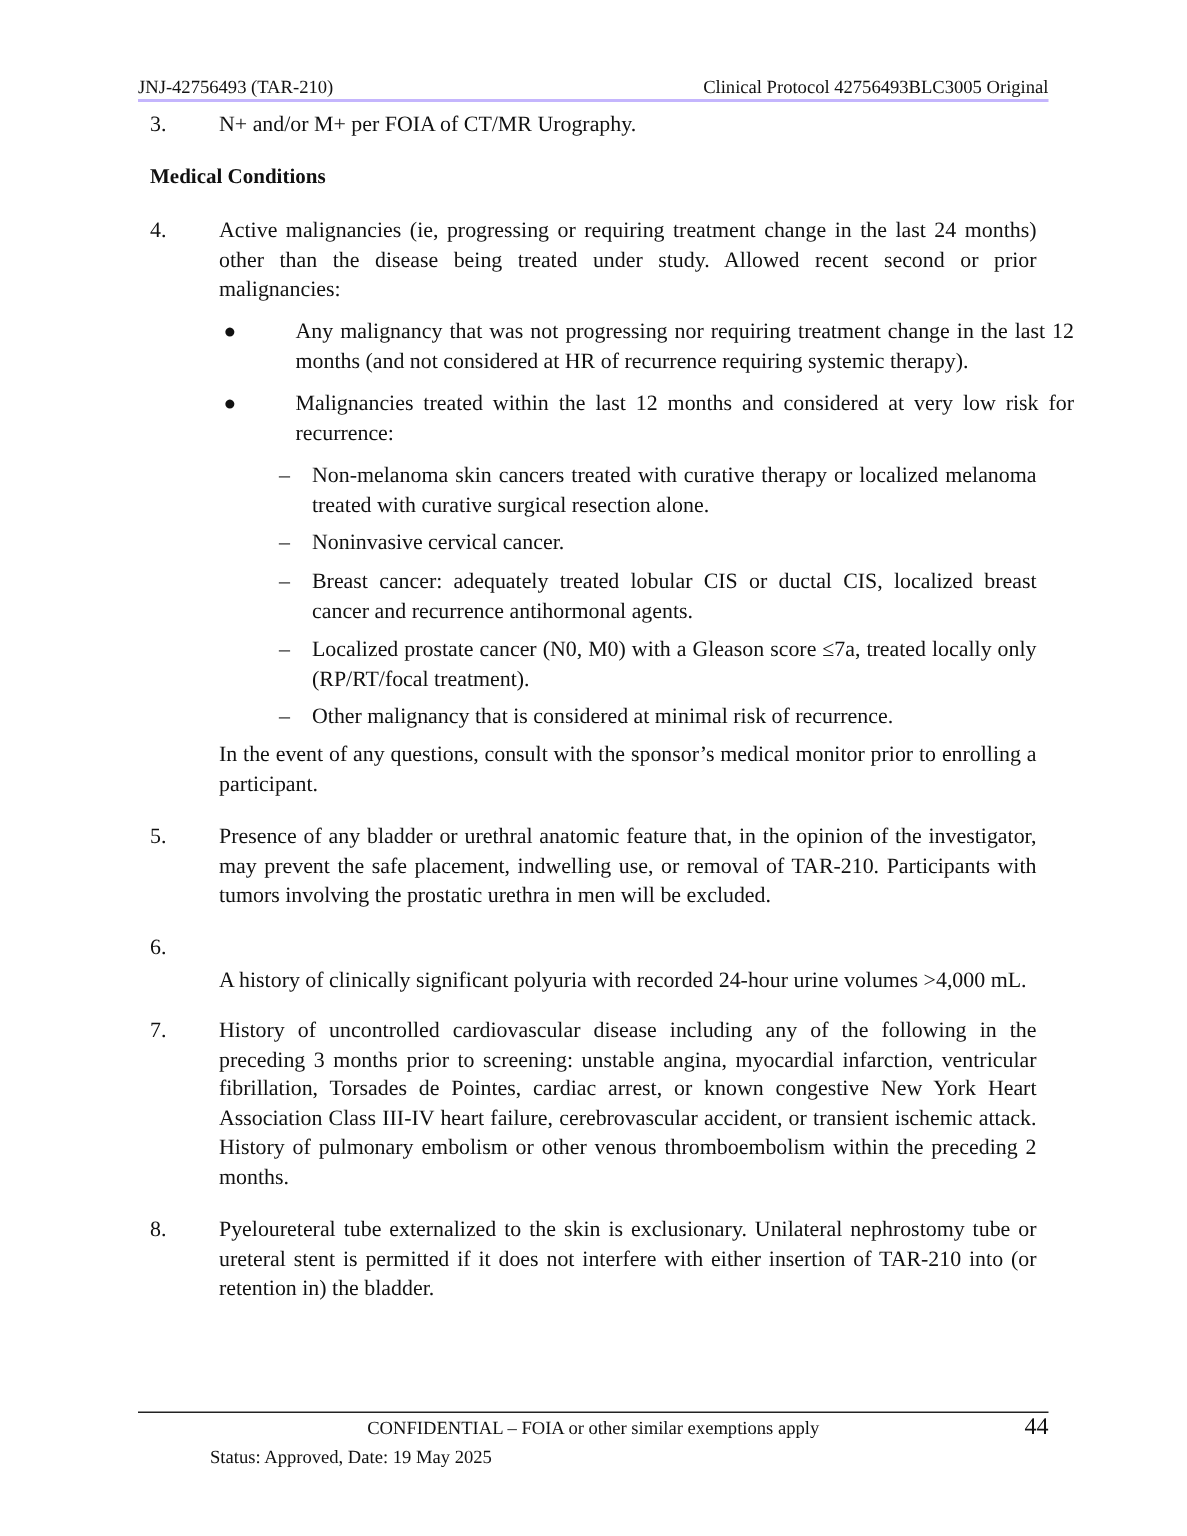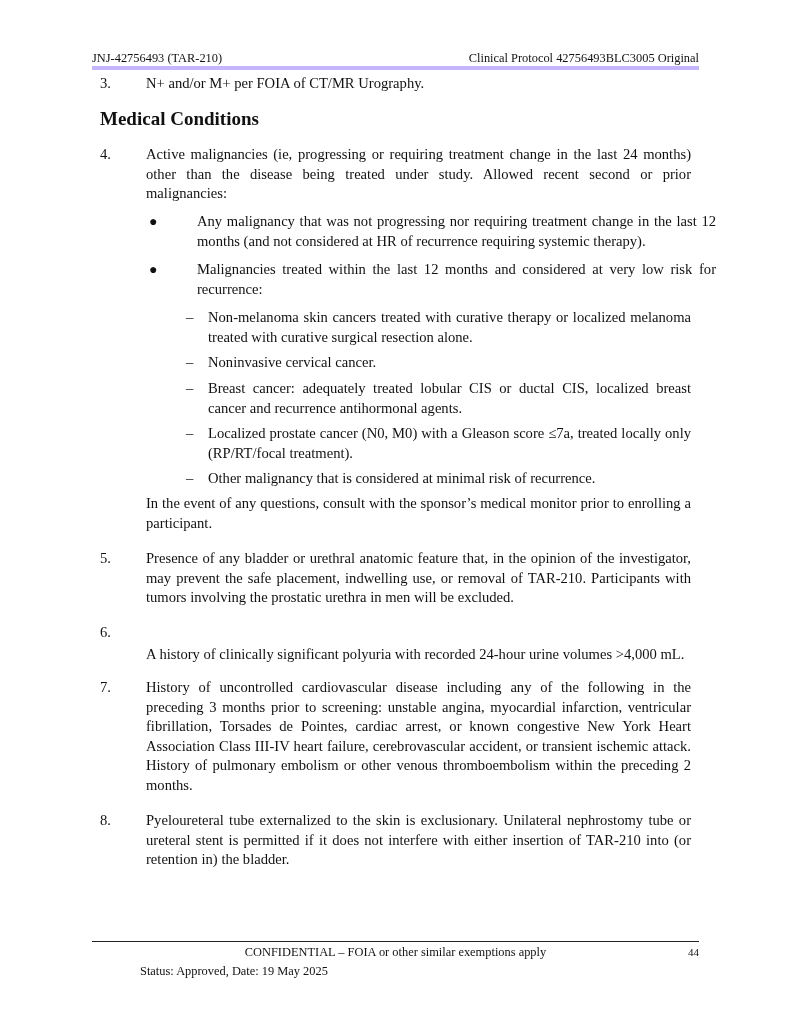--- a/index.html
+++ b/index.html
@@ -4,41 +4,41 @@
   <style>
     html, body { margin: 0; padding: 0; background: #ffffff; }
     body {
       width: 791px; height: 1024px; position: relative; overflow: hidden;
       font-family: "Liberation Serif", "DejaVu Serif", serif;
       color: #111111;
     }
     .header {
       position: absolute; left: 92px; top: 50px; width: 607px; height: 16px;
       font-size: 12.4px; line-height: 16px;
-      border-bottom: 4px solid #c4b5fd;
+      border-bottom: 2px solid #c4b5fd;
     }
     .header .left { position: absolute; left: 0; top: 0; }
     .header .right { position: absolute; right: 0; top: 0; }
 
     .content { position: absolute; left: 0; top: 0; width: 791px; }
     .p {
       position: absolute; font-size: 14.6px; line-height: 19.5px;
       text-align: justify;
     }
     .num { position: absolute; left: 100px; font-size: 14.6px; line-height: 19.5px; }
-    .heading { position: absolute; left: 100px; font-size: 19px; font-weight: bold; line-height: 19.5px; }
+    .heading { position: absolute; left: 100px; font-size: 14px; font-weight: bold; line-height: 19.5px; }
     .txt { left: 146px; width: 545px; }
     .bullet-mark { position: absolute; left: 149px; font-size: 14px; line-height: 19.5px; }
     .btxt { left: 189px; width: 519px; margin-left: 8px; }
     .dash-mark { position: absolute; left: 186px; font-size: 14.6px; line-height: 19.5px; }
     .dtxt { left: 208px; width: 483px; }
 
     .footer-rule { position: absolute; left: 92px; top: 941px; width: 607px; height: 0; border-top: 1px solid #222; }
     .footer-center { position: absolute; left: 92px; width: 607px; top: 944px; text-align: center; font-size: 12.4px; line-height: 16px; }
-    .footer-page { position: absolute; right: 92px; top: 944px; font-size: 11px; line-height: 16px; }
+    .footer-page { position: absolute; right: 92px; top: 944px; font-size: 16px; line-height: 16px; }
     .footer-status { position: absolute; left: 92px; top: 963px; font-size: 12.4px; line-height: 16px; margin-left: 48px; }
   </style>
 </head>
 <body>
 
 <div class="header">
   <span class="left">JNJ-42756493  (TAR-210)</span>
   <span class="right">Clinical Protocol 42756493BLC3005 Original</span>
 </div>
 

